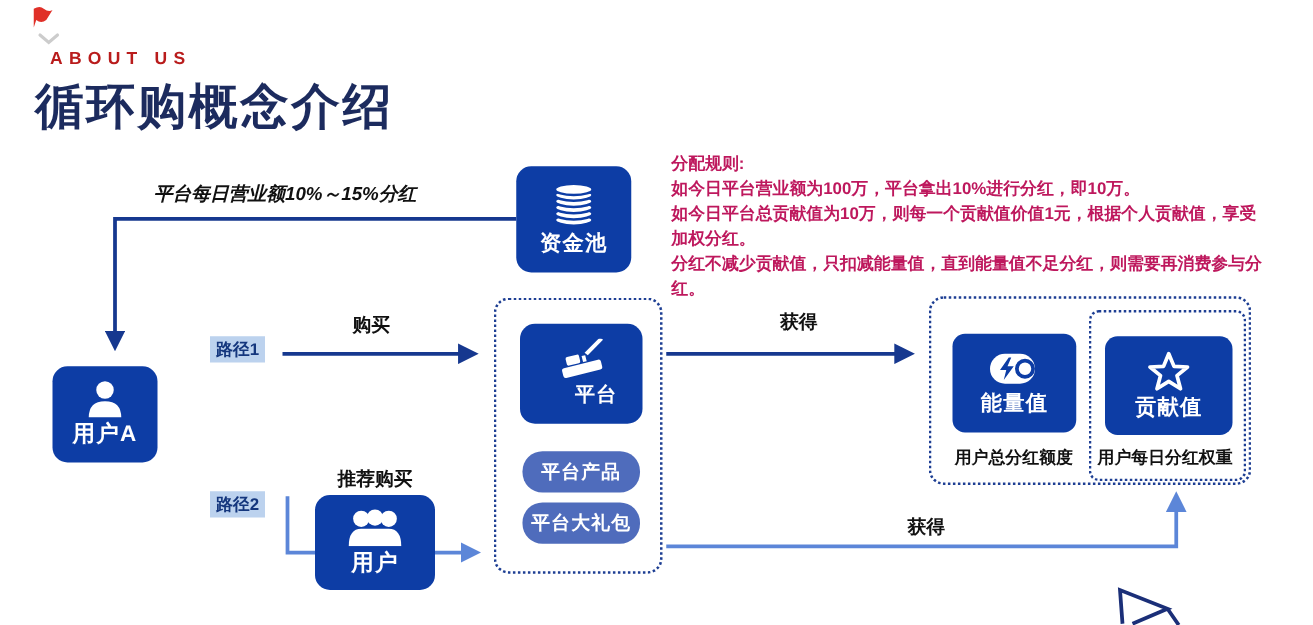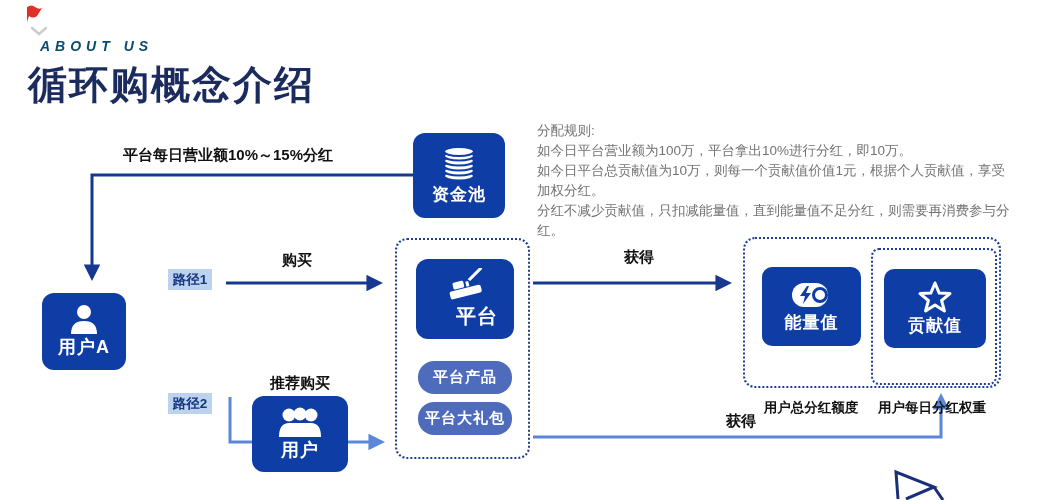--- a/index.html
+++ b/index.html
@@ -1,39 +1,39 @@
 <!DOCTYPE html>
 <html><head>
 <meta charset="utf-8">
 <style>
   html,body{margin:0;padding:0;background:#fff;}
   #canvas{
     position:relative;width:1050px;height:500px;background:#ffffff;
     font-family:"Liberation Sans","DejaVu Sans",sans-serif;overflow:hidden;
   }
   .abs{position:absolute;}
-  .eyebrow{left:40px;top:38px;font-size:14px;font-weight:bold;letter-spacing:5px;color:#0c4a6e;font-style:italic;}
+  .eyebrow{left:40px;top:38px;font-size:14px;font-weight:bold;letter-spacing:5px;color:#b91c1c;}
   .page-title{left:28px;top:58px;font-size:39px;font-weight:bold;color:#1c2b5e;letter-spacing:2px;}
-  .rules{left:537px;top:121px;width:480px;font-size:13.5px;line-height:20px;color:#737373;}
+  .rules{left:537px;top:121px;width:480px;font-size:13.5px;line-height:20px;color:#be185d;font-weight:bold;}
   .node{
     background:#0d3da5;border-radius:12px;color:#fff;display:flex;flex-direction:column;
     align-items:center;justify-content:center;gap:1px;box-sizing:border-box;
   }
   .node .nlabel{font-weight:bold;font-size:17px;letter-spacing:1px;}
   .pill{
     background:#4f6cbc;border-radius:16px;color:#fff;font-weight:bold;font-size:15px;
     display:flex;align-items:center;justify-content:center;box-sizing:border-box;letter-spacing:1px;
   }
   .dashedbox{border:2px dotted #1d3e93;border-radius:12px;box-sizing:border-box;background:transparent;}
   .badge{
     background:#bcd2ee;color:#14367d;font-size:13.5px;font-weight:bold;
     display:flex;align-items:center;justify-content:center;box-sizing:border-box;
   }
   .edge-label{font-size:15px;font-weight:bold;color:#111;text-align:center;}
-  .caption{font-size:13.5px;font-weight:bold;color:#111;text-align:center;white-space:nowrap;margin-top:42px;}
+  .caption{font-size:13.5px;font-weight:bold;color:#111;text-align:center;white-space:nowrap;}
   svg{display:block;}
 </style>
 </head>
 <body>
 
 <div id="canvas">
 
   <svg class="abs" style="left:24px;top:4px;" width="20" height="20" viewBox="0 0 20 20">
     <path d="M3,18 L3,3 Q8,0 11,3 Q15,6 18,4 L13,12 Q9,15 5,12 Z" fill="#e03028"></path>
   </svg>
@@ -76,21 +76,21 @@
         <ellipse cx="20" cy="25" rx="15" ry="4.5"></ellipse>
         <ellipse cx="20" cy="20" rx="15" ry="4.5"></ellipse>
         <ellipse cx="20" cy="15" rx="15" ry="4.5"></ellipse>
         <ellipse cx="20" cy="10" rx="15" ry="4.5"></ellipse>
         <ellipse cx="20" cy="5.5" rx="15" ry="4.5"></ellipse>
       </g>
     </svg>
     <div class="nlabel">资金池</div>
   </div>
 
-  <div class="abs edge-label" style="left:118px;top:146px;width:220px;">平台每日营业额10%～15%分红</div>
+  <div class="abs edge-label" style="left:118px;top:146px;width:220px;font-style:italic;">平台每日营业额10%～15%分红</div>
 
   <div class="abs node" style="left:42px;top:293px;width:84px;height:77px;">
     <svg width="34" height="30" viewBox="0 0 34 30">
       <circle cx="17" cy="8" r="7" fill="#ffffff"></circle>
       <path d="M4,30 Q4,17 17,17 Q30,17 30,30 Z" fill="#ffffff"></path>
     </svg>
     <div class="nlabel" style="font-size:18px;">用户A</div>
   </div>
 
   <div class="abs badge" style="left:168px;top:269px;width:44px;height:21px;">路径1</div>
@@ -104,21 +104,21 @@
   <div class="abs dashedbox" style="left:395px;top:238px;width:135px;height:221px;">
     <div class="abs node" style="left:19px;top:19px;width:98px;height:80px;">
       <svg width="46" height="34" viewBox="0 0 46 34">
         <g transform="rotate(-14 23 17)" fill="#ffffff">
           <rect x="6" y="20" width="32" height="8" rx="2"></rect>
           <rect x="11" y="12" width="11" height="7" rx="1.5"></rect>
           <rect x="24" y="14" width="3" height="5"></rect>
           <path d="M27,12 L42,3 L43.8,5.5 L29,14.5 Z"></path>
         </g>
       </svg>
-      <div class="nlabel" style="font-size:20px;margin-left:24px;">平台</div>
+      <div class="nlabel" style="font-size:16px;margin-left:24px;">平台</div>
     </div>
     <div class="abs pill" style="left:21px;top:162px;width:94px;height:33px;">平台大礼包</div>
     <div class="abs pill" style="left:21px;top:121px;width:94px;height:33px;">平台产品</div>
   </div>
 
   <div class="abs dashedbox" style="left:743px;top:237px;width:258px;height:151px;">
     <div class="abs node" style="left:17px;top:28px;width:99px;height:79px;border-radius:10px;">
       <svg width="44" height="30" viewBox="0 0 44 30">
         <rect x="2" y="3" width="36" height="24" rx="12" fill="#ffffff"></rect>
         <polygon points="17,6 10,16 15,16 13,24 21,13 16,13 19,6" fill="#0d3da5"></polygon>

